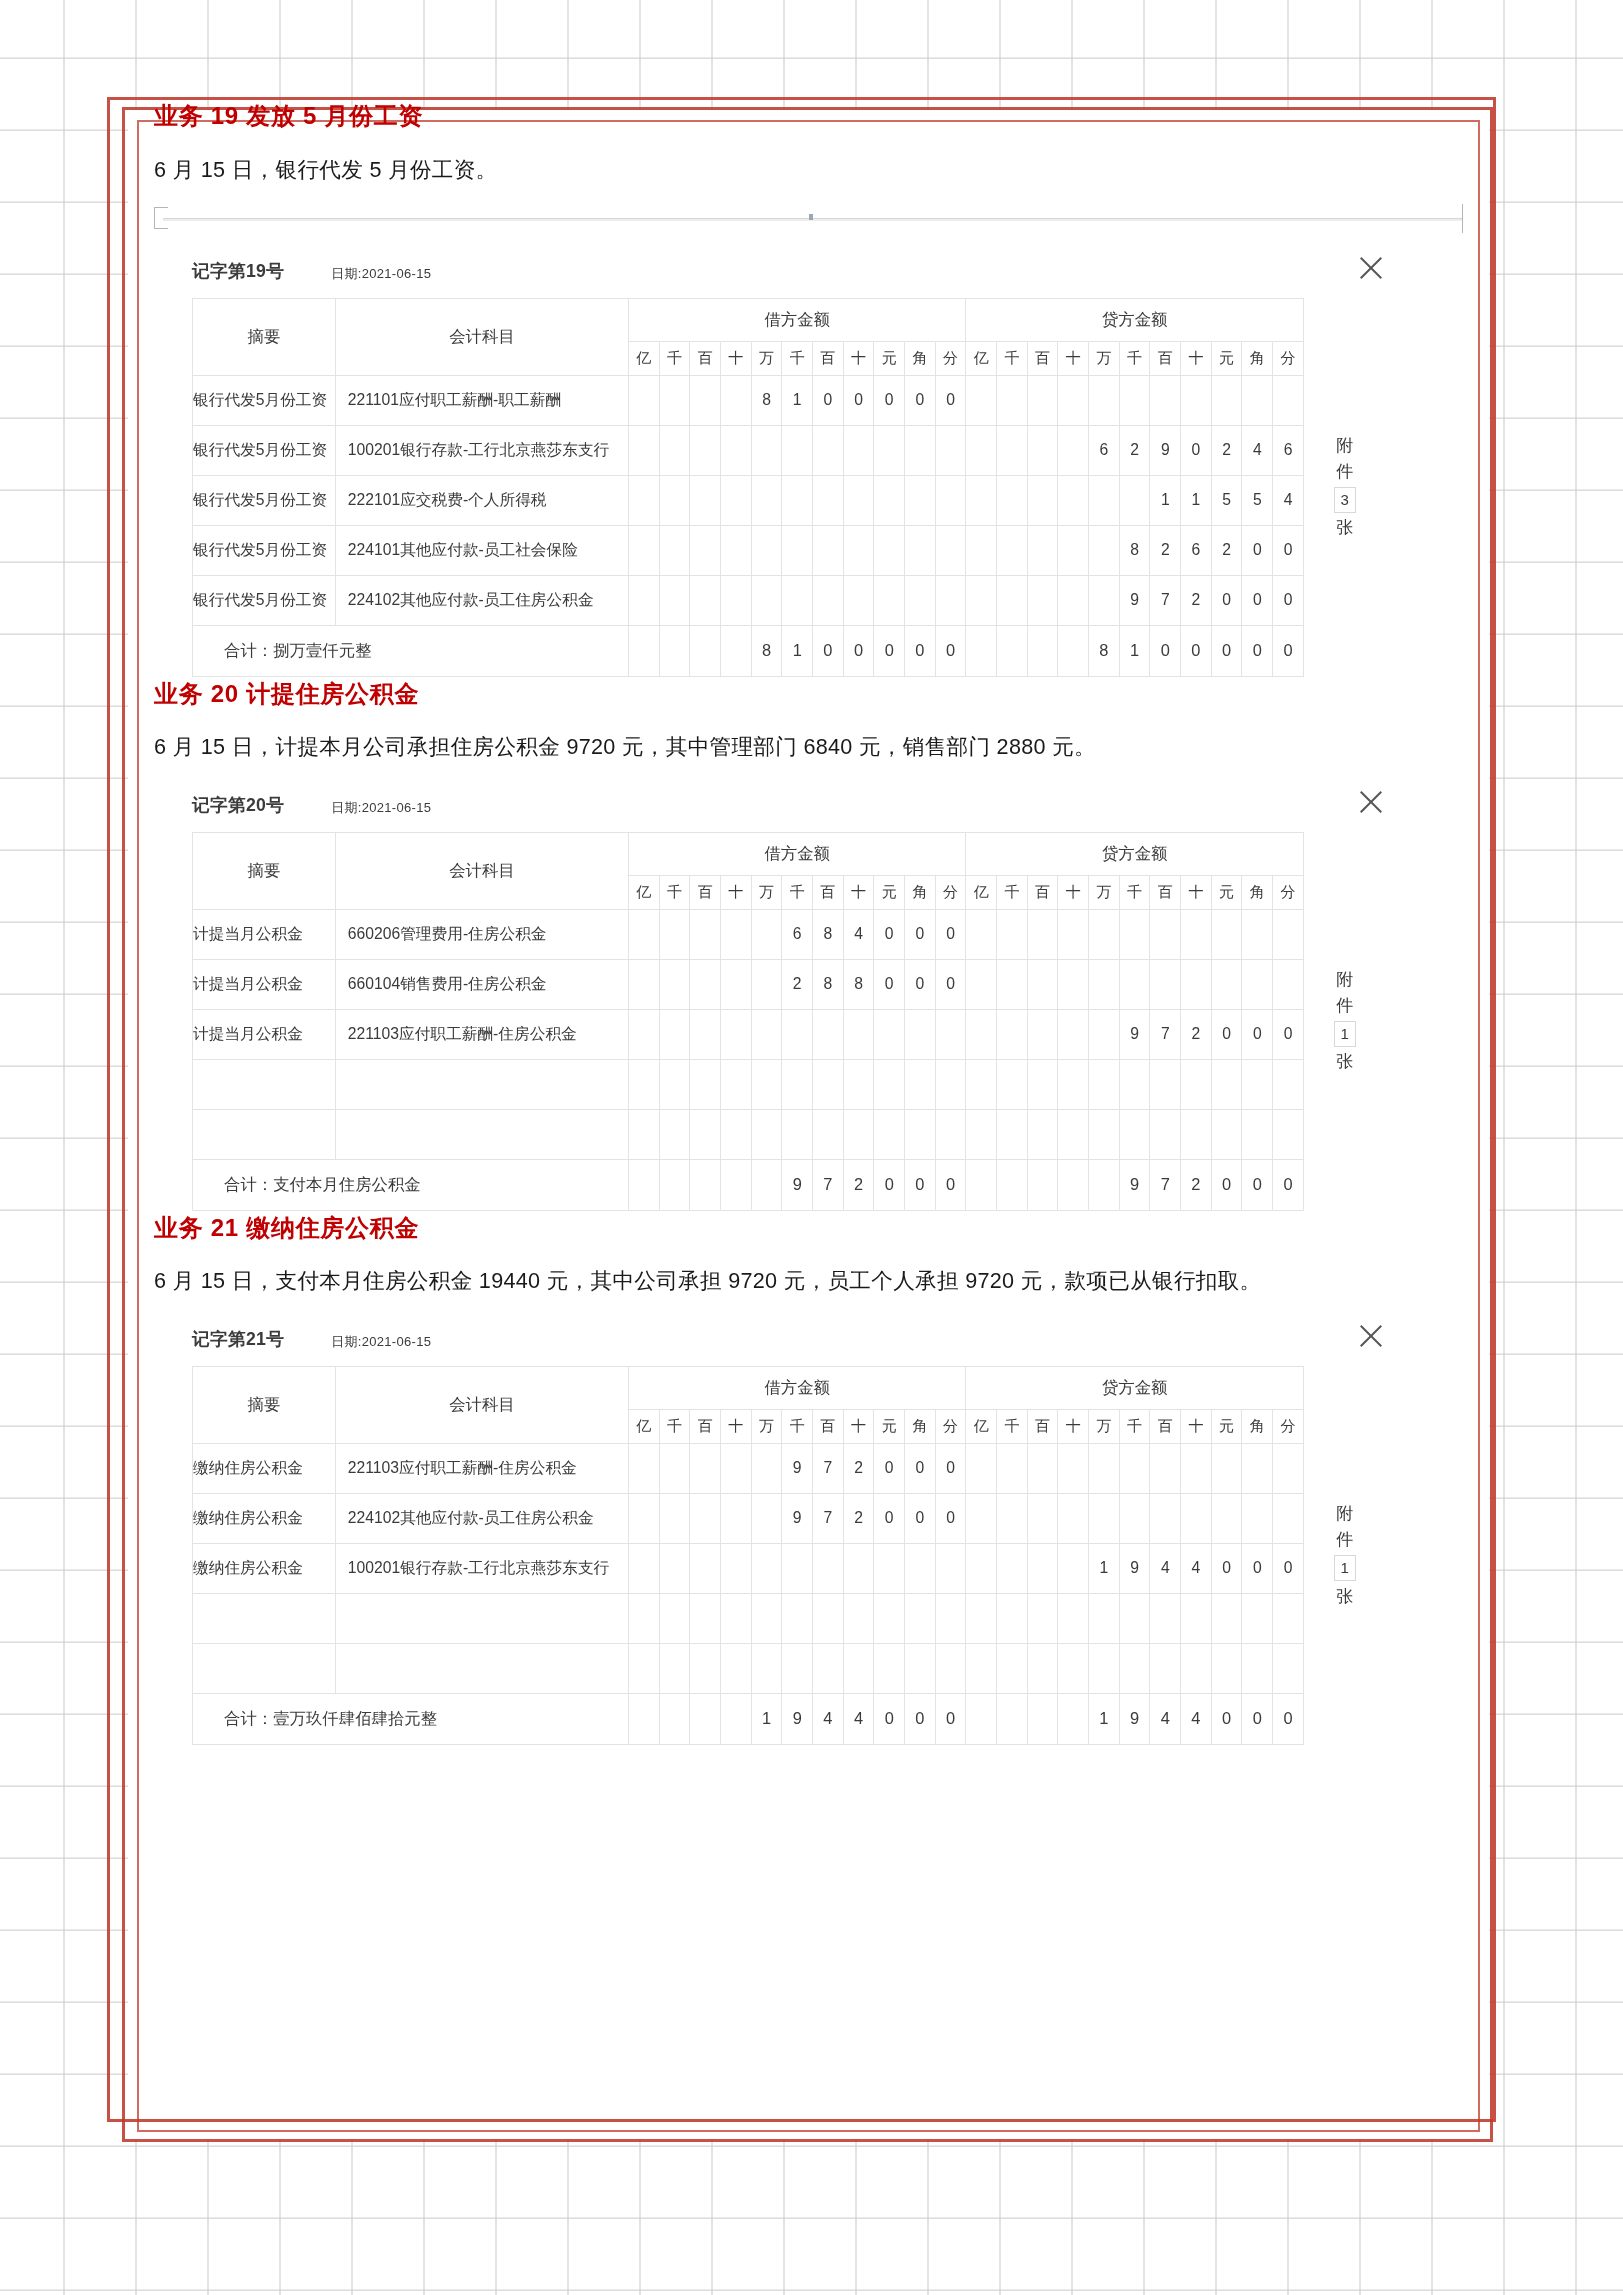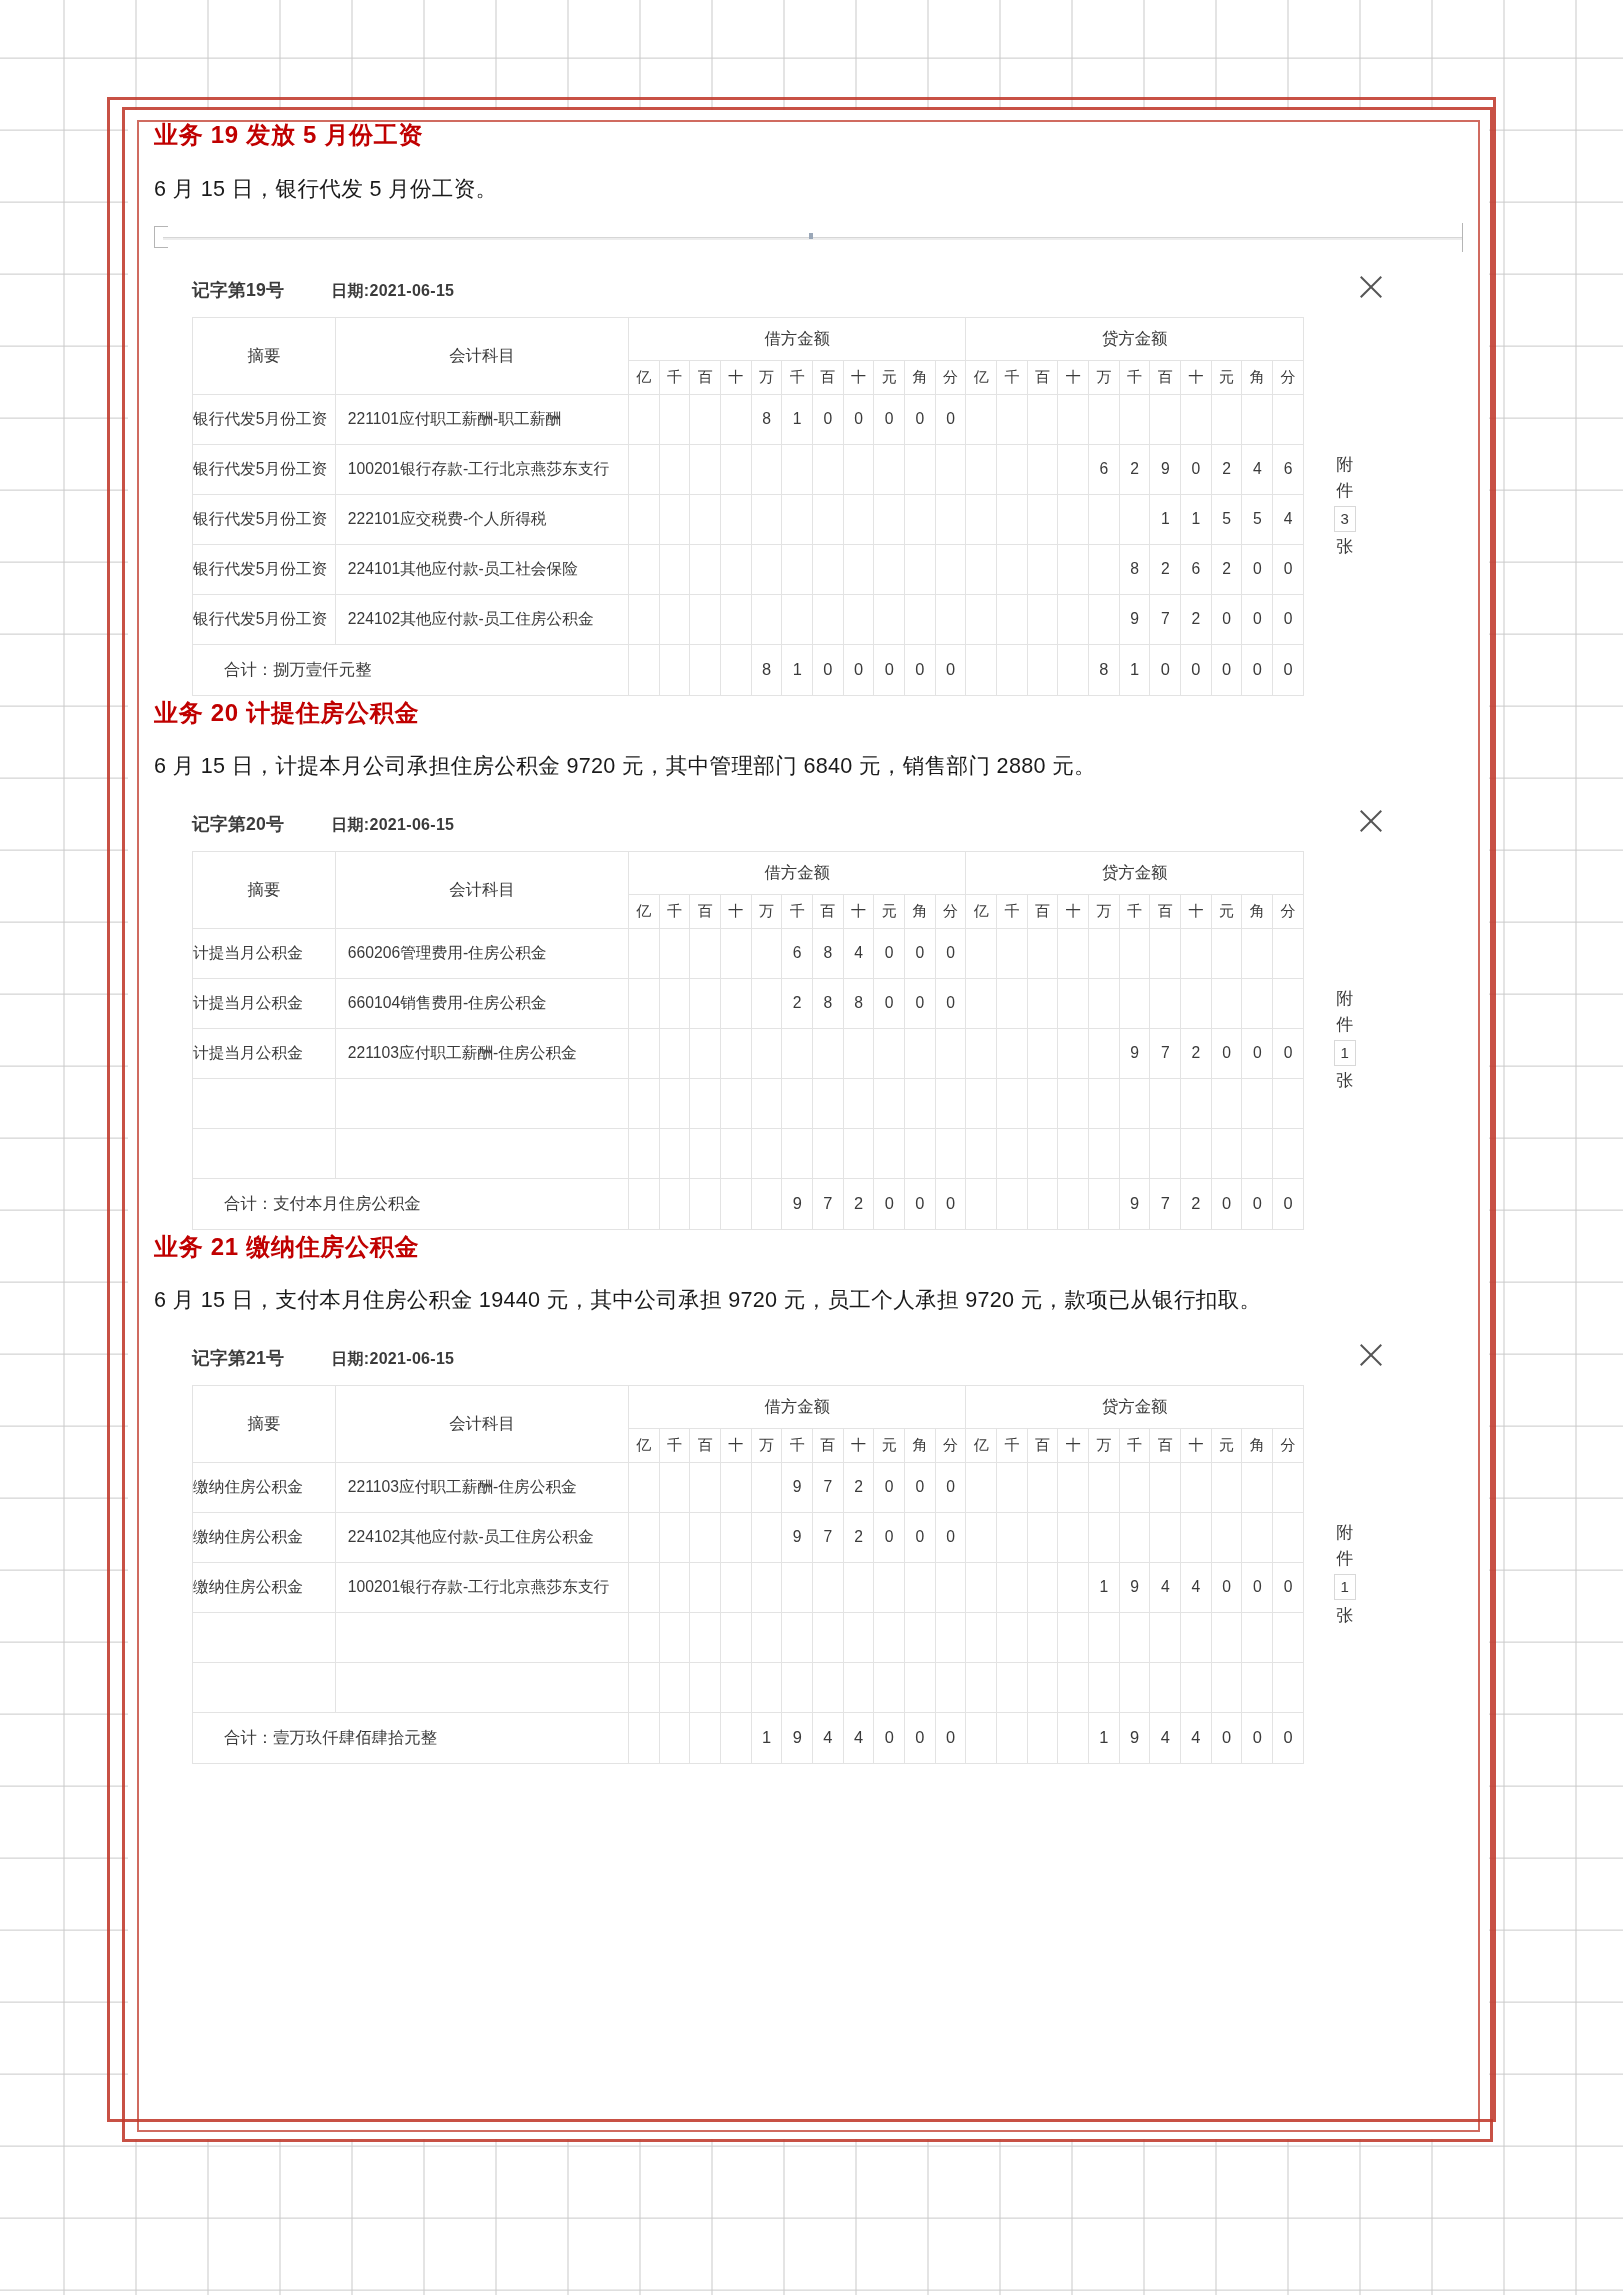--- a/index.html
+++ b/index.html
@@ -56,21 +56,21 @@
     position: absolute;
     left: 128px; top: 110px;
     width: 1361px; height: 2029px;
     background: #ffffff;
     z-index: 2;
   }
 
   
   #content {
     position: absolute;
-    left: 128px; top: 118px;
+    left: 128px; top: 99px;
     width: 1361px; height: 1623px;
     z-index: 4;
     padding: 0 26px;
   }
 
   
   .section-heading {
     color: #c00000;
     font-weight: bold;
     font-size: 24px;
@@ -133,23 +133,23 @@
     padding: 0 0 0 38px;
     height: 41px;
   }
   .voucher-no {
     font-size: 17.7px;
     color: #3b3b3b;
     font-weight: bold;
     letter-spacing: 0.3px;
   }
   .voucher-date {
-    font-size: 16px;
+    font-size: 13px;
     color: #3b3b3b;
-    font-weight: bold;
+    font-weight: normal;
     margin-left: 47px;
     letter-spacing: 0.3px;
   }
   .voucher-close {
     margin-left: auto;
     margin-right: 77px;
     width: 30px; height: 30px;
     position: relative;
     cursor: pointer;
   }

